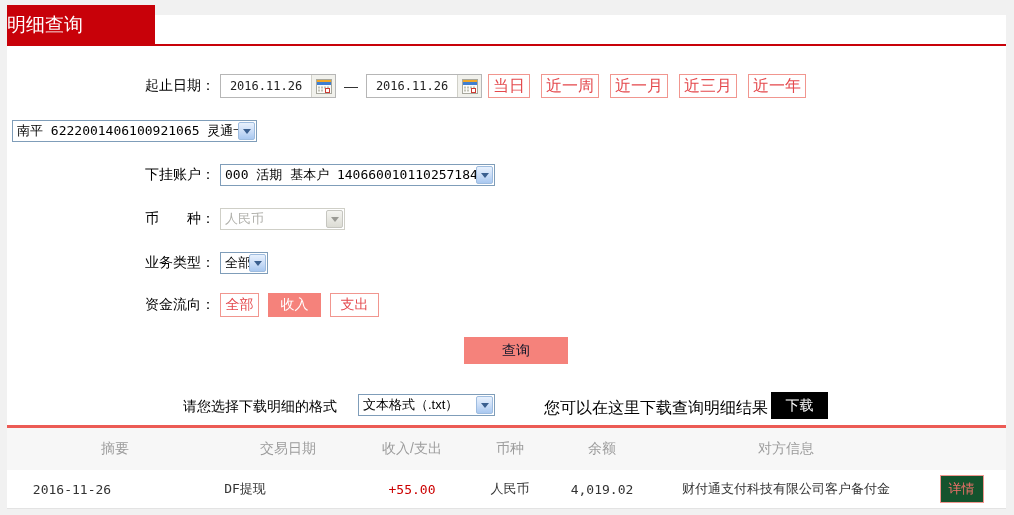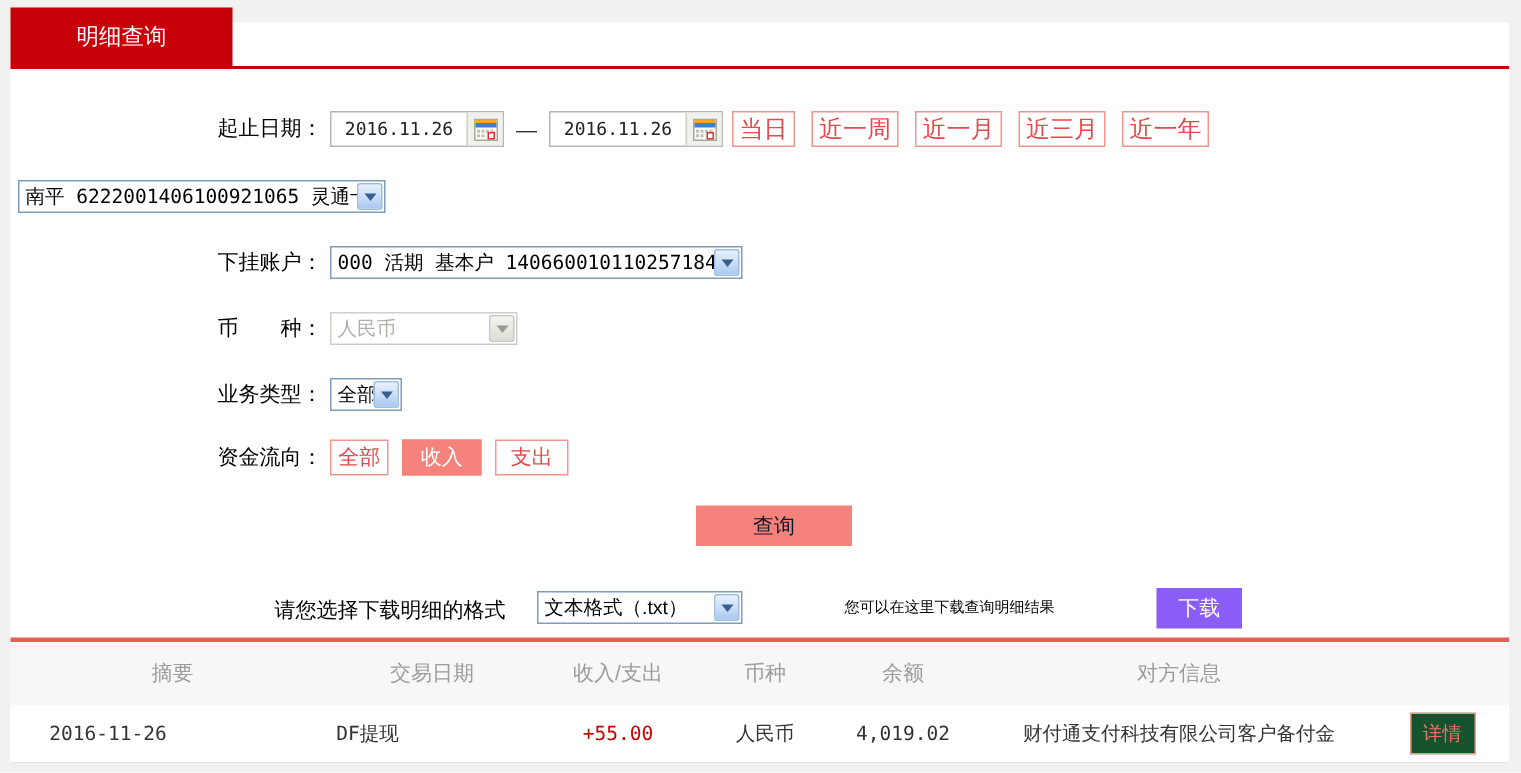--- a/index.html
+++ b/index.html
@@ -7,22 +7,22 @@
   body {
     background:#f1f1f1;
     font-family:"Liberation Sans","DejaVu Sans",sans-serif;
     position:relative; overflow:hidden;
     color:#000;
   }
   .panel { position:absolute; left:7px; top:15px; width:999px; height:494px; background:#ffffff; }
 
   .tab {
     position:absolute; left:0; top:-10px; width:148px; height:39px;
-    background:#c80109; color:#fff; font-size:15px;
-    display:flex; align-items:center; justify-content:center; cursor:pointer;
+    background:#c80109; color:#fff; font-size:19px;
+    display:flex; align-items:center; justify-content:flex-start; cursor:pointer;
   }
   .redline { position:absolute; left:0; top:29px; width:100%; height:2px; background:#c80109; }
 
   .frow { position:absolute; left:0; width:100%; height:24px; display:flex; align-items:center; }
   .flabel { width:208px; text-align:right; font-size:14px; color:#000; flex:none; white-space:pre; }
   .fctrl { display:flex; align-items:center; margin-left:5px; }
 
   .mono { font-family:"DejaVu Sans Mono","DejaVu Sans",monospace; }
 
   .date-input { width:116px; height:24px; border:1px solid #b6b6b6; background:#fff; display:flex; align-items:center; cursor:pointer; }
@@ -60,24 +60,24 @@
   .flow-btn.filled { background:#f5827b; border-color:#f5827b; color:#fff; }
 
   .primary-btn {
     position:absolute; left:457px; top:322px; width:104px; height:27px;
     background:#f5827b; color:#0f172a; border:none; font-size:14px; font-family:inherit; cursor:pointer;
   }
 
   .dlrow { position:absolute; top:377px; left:0; width:100%; height:27px; }
   .dl-label { position:absolute; left:176px; top:6px; font-size:14px; }
   .dl-select { position:absolute; left:351px; top:2px; width:137px; }
-  .dl-hint { position:absolute; left:556px; top:6px; font-size:10px; }
+  .dl-hint { position:absolute; left:537px; top:6px; font-size:16px; }
   .dl-btn {
     position:absolute; left:764px; top:0; width:57px; height:27px;
-    background:#8b5cf6; color:#fff; border:none; font-size:14px; font-family:inherit; cursor:pointer;
+    background:#000000; color:#fff; border:none; font-size:14px; font-family:inherit; cursor:pointer;
   }
 
   .tline { position:absolute; top:410px; left:0; width:100%; height:3px; background:#ec5b55; }
   .thead {
     position:absolute; top:413px; left:0; width:100%; height:42px; background:#f7f7f7;
     display:flex; align-items:center; color:#9c9c9c; font-size:14px;
   }
   .trow {
     position:absolute; top:455px; left:0; width:100%; height:39px; background:#fff;
     display:flex; align-items:center; font-size:13px; color:#333;

